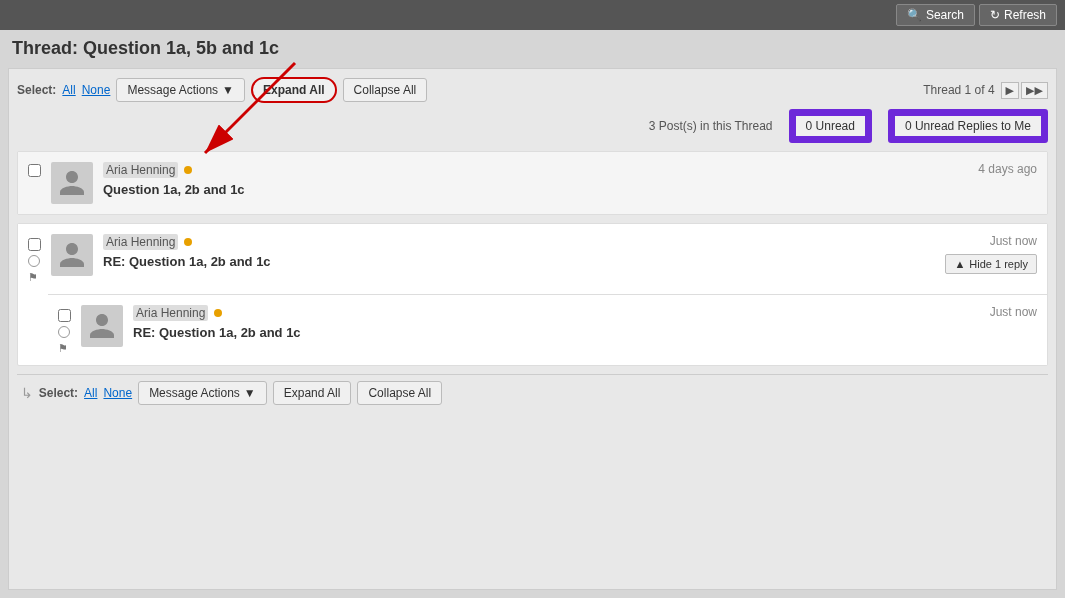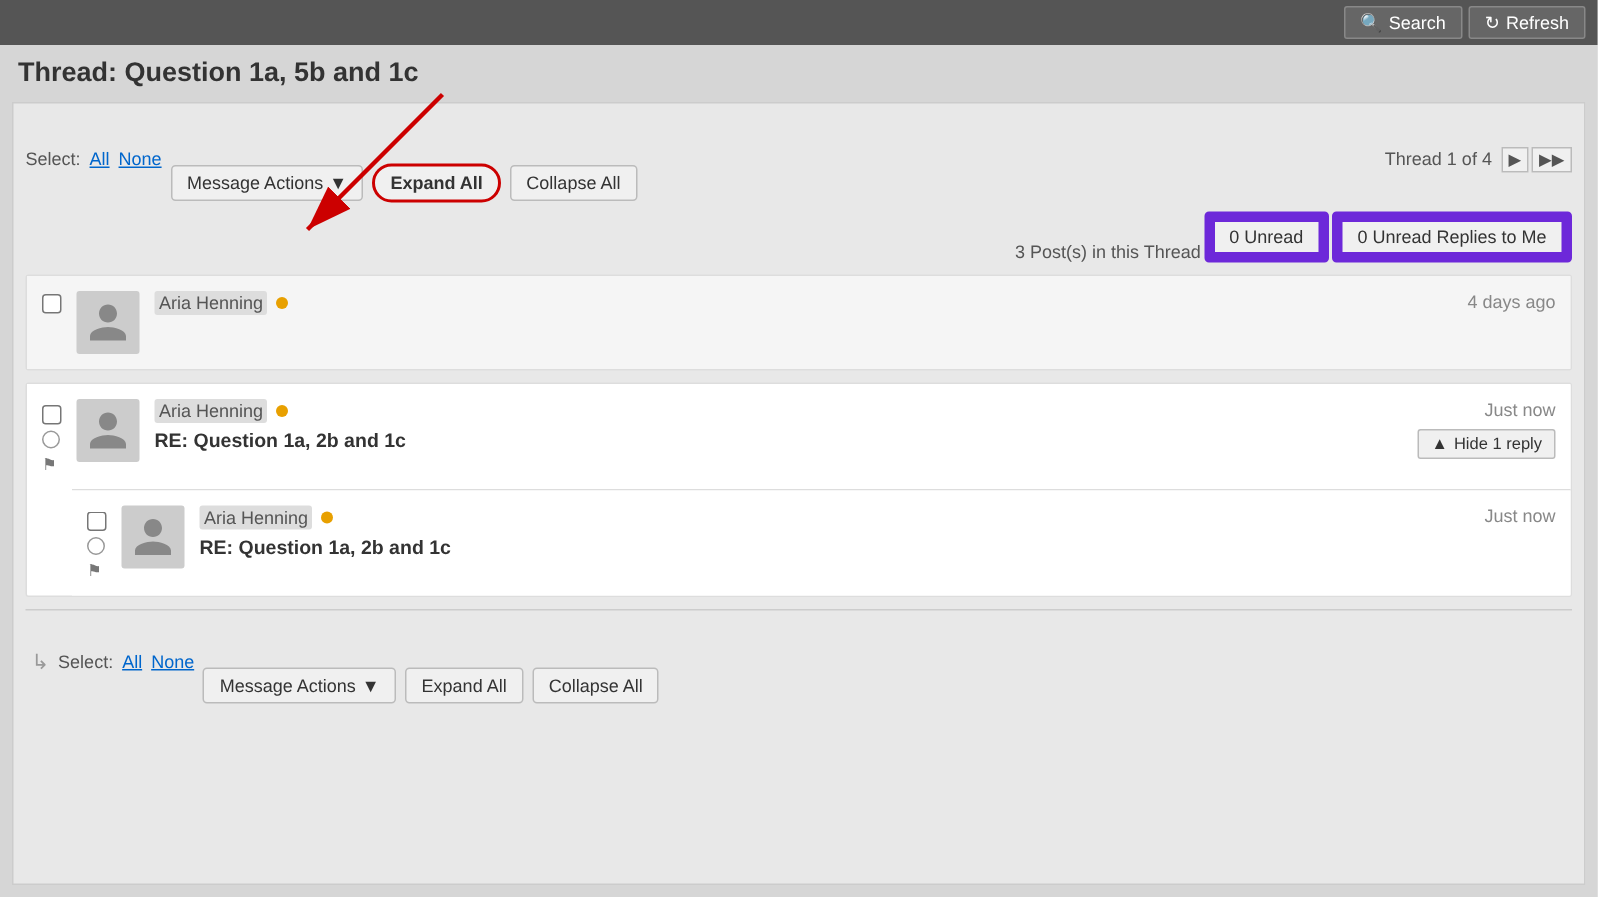--- a/index.html
+++ b/index.html
@@ -83,36 +83,36 @@
       gap: 6px;
     }
     .toolbar-right {
       display: flex;
       align-items: flex-start;
       gap: 8px;
     }
     .select-label {
       color: #555;
       font-size: 12px;
+      font-weight: bold;
     }
     .select-link {
       color: #0066cc;
       text-decoration: underline;
       cursor: pointer;
       font-size: 12px;
     }
     .toolbar-btn {
       background: #f0f0f0;
       border: 1px solid #bbb;
       padding: 4px 10px;
       cursor: pointer;
       font-size: 12px;
       color: #333;
       border-radius: 3px;
-      margin-top: 32px;
     }
     .toolbar-btn.highlighted {
       border: 2px solid #cc0000;
       border-radius: 16px;
       font-weight: bold;
     }
     .btn-with-arrow {
       display: flex;
       align-items: center;
       gap: 4px;
@@ -139,22 +139,22 @@
     .badge {
       background: #f0f0f0;
       border: 7px solid #6d28d9;
       padding: 3px 10px;
       font-size: 12px;
       color: #333;
       border-radius: 3px;
     }
     .post-count-row {
       display: flex;
-      align-items: flex-end;
-      gap: 2px;
+      align-items: center;
+      gap: 16px;
       font-size: 12px;
       color: #555;
     }
 
     
     .post-card {
       background: #fff;
       border: 1px solid #ddd;
       margin-bottom: 8px;
       border-radius: 2px;
@@ -342,20 +342,21 @@
       <div class="avatar">
         <svg viewBox="0 0 24 24">
           <path d="M12 12c2.7 0 4.8-2.1 4.8-4.8S14.7 2.4 12 2.4 7.2 4.5 7.2 7.2 9.3 12 12 12zm0 2.4c-3.2 0-9.6 1.6-9.6 4.8v2.4h19.2v-2.4c0-3.2-6.4-4.8-9.6-4.8z"></path>
         </svg>
       </div>
       <div class="post-body">
         <div class="post-author-row">
           <span class="post-author">Aria Henning</span>
           <span class="author-dot"></span>
         </div>
+        <div class="post-subject">Question 1a, 2b and 1c</div>
       </div>
       <div class="post-time">4 days ago</div>
     </div>
   </div>
 
   <div class="post-card">
     <div class="post-header white-bg">
       <div class="post-icons">
         <input type="checkbox" class="post-checkbox" style="">
         <span class="icon-radio"></span>

